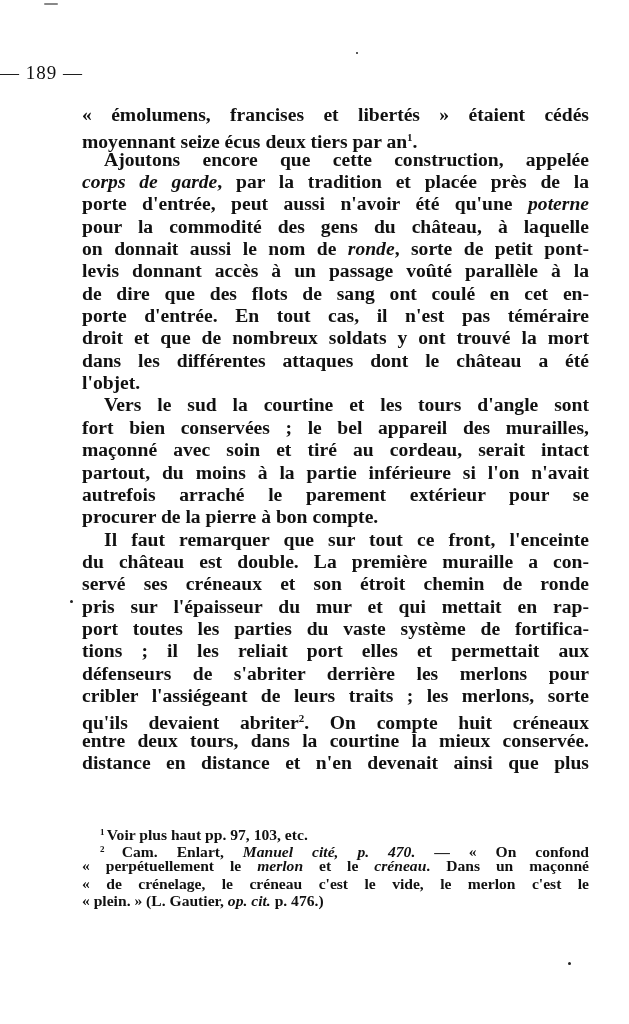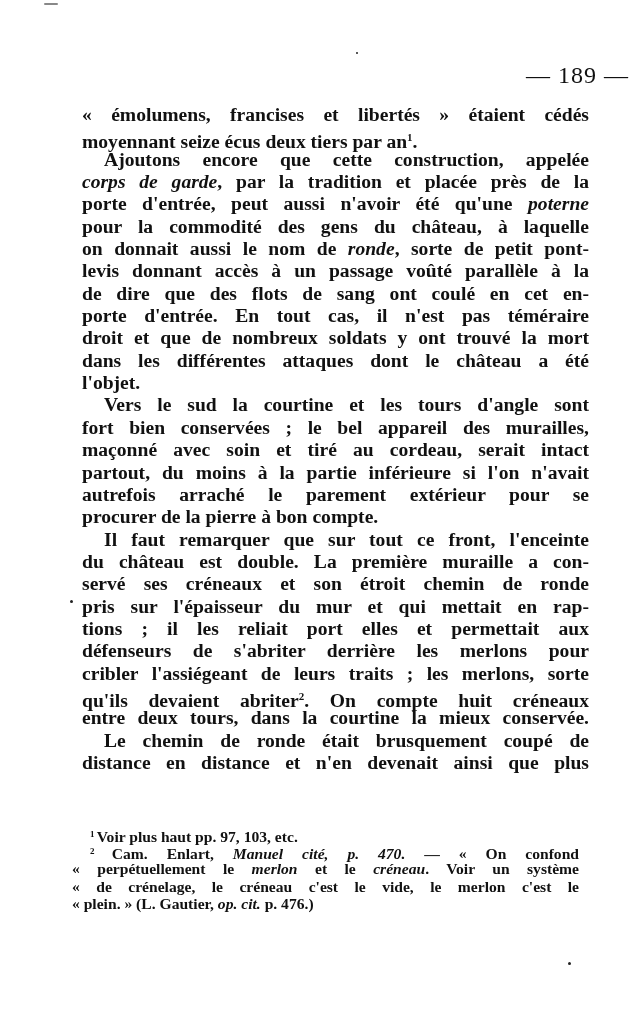--- a/index.html
+++ b/index.html
@@ -3,38 +3,38 @@
 <meta charset="utf-8">
 <style>
   html, body { margin: 0; padding: 0; background: #ffffff; }
   body { width: 629px; height: 1024px; position: relative; overflow: hidden; }
   .page {
     position: absolute; left: 0; top: 0; width: 629px; height: 1024px;
     background: #ffffff; color: #111111;
     font-family: "DejaVu Serif", "Liberation Serif", serif;
   }
   .folio {
-    position: absolute; top: 62px; left: 0; width: 629px; text-align: right;
-    font-size: 24px; letter-spacing: 1px; font-family: "Liberation Serif", serif;
+    position: absolute; top: 62px; left: 0; width: 629px; text-align: left;
+    font-size: 19px; letter-spacing: 1px; font-family: "Liberation Serif", serif;
   }
   .body {
     position: absolute; top: 104px; left: 82px; width: 507px;
     font-family: "Liberation Serif", serif;
     font-size: 19.6px; line-height: 22.35px; font-weight: bold;
     text-align: justify;
   }
   .line { display: block; height: 22.35px; white-space: nowrap; text-align-last: justify; text-align: justify; }
   .line.last { text-align-last: left; }
   .line.indent { padding-left: 22px; }
   .sup { font-size: 11px; vertical-align: 7px; }
   i { }
   .notes {
-    position: absolute; top: 822px; left: 72px; width: 507px;
+    position: absolute; top: 822px; left: 82px; width: 507px;
     font-family: "Liberation Serif", serif;
-    font-size: 15.6px; line-height: 25px; font-weight: bold;
+    font-size: 15.6px; line-height: 20px; font-weight: bold;
   }
   .nline { display: block; white-space: nowrap; text-align: justify; text-align-last: justify; height: 17.2px; }
   .nline.last { text-align-last: left; }
   .nline.indent { padding-left: 18px; }
   .nsup { font-size: 9px; vertical-align: 5px; }
   .speck { position: absolute; background: #222; border-radius: 50%; }
 </style>
 </head>
 <body>
 
@@ -57,32 +57,32 @@
       <span class="line indent"><span>Vers le sud la courtine et les tours d'angle sont</span></span>
       <span class="line"><span>fort bien conservées ; le bel appareil des murailles,</span></span>
       <span class="line"><span>maçonné avec soin et tiré au cordeau, serait intact</span></span>
       <span class="line"><span>partout, du moins à la partie inférieure si l'on n'avait</span></span>
       <span class="line"><span>autrefois arraché le parement extérieur pour se</span></span>
       <span class="line last"><span>procurer de la pierre à bon compte.</span></span>
       <span class="line indent"><span>Il faut remarquer que sur tout ce front, l'enceinte</span></span>
       <span class="line"><span>du château est double. La première muraille a con-</span></span>
       <span class="line"><span>servé ses créneaux et son étroit chemin de ronde</span></span>
       <span class="line"><span>pris sur l'épaisseur du mur et qui mettait en rap-</span></span>
+      <span class="line"><span>port toutes les parties du vaste système de fortifica-</span></span>
       <span class="line"><span>tions ; il les reliait port elles et permettait aux</span></span>
       <span class="line"><span>défenseurs de s'abriter derrière les merlons pour</span></span>
       <span class="line"><span>cribler l'assiégeant de leurs traits ; les merlons, sorte</span></span>
       <span class="line"><span>qu'ils devaient abriter</span><span class="sup">2</span><span>. On compte huit créneaux</span></span>
       <span class="line"><span>entre deux tours, dans la courtine la mieux conservée.</span></span>
-      <span class="line indent"><span>Le chemin de ronde était brusquement coupé de</span></span>
       <span class="line"><span>distance en distance et n'en devenait ainsi que plus</span></span>
     </div>
   <div class="notes" id="notes">
       <span class="nline indent last"><span class="nsup">1 </span><span>Voir plus haut pp. 97, 103, etc.</span></span>
       <span class="nline indent"><span class="nsup">2 </span><span>Cam. Enlart, </span><i>Manuel cité, p. 470.</i><span> — « On confond</span></span>
-      <span class="nline"><span>« perpétuellement le </span><i>merlon</i><span> et le </span><i>créneau</i><span>. Voir un système</span></span>
+      <span class="nline"><span>« perpétuellement le </span><i>merlon</i><span> et le </span><i>créneau</i><span>. Dans un maçonné</span></span>
       <span class="nline"><span>« de crénelage, le créneau c'est le vide, le merlon c'est le</span></span>
       <span class="nline last"><span>« plein. » (L. Gautier, </span><i>op. cit.</i><span> p. 476.)</span></span>
     </div>
   <span class="speck" style="left:356px;top:52px;width:2px;height:2px;"></span>
   <span class="speck" style="left:70px;top:600px;width:3px;height:3px;"></span>
   <span class="speck" style="left:568px;top:962px;width:3px;height:3px;"></span>
   <span class="speck" style="left:44px;top:3px;width:14px;height:2px;border-radius:1px;background:#888;"></span>
 </div>
 
 </body></html>

